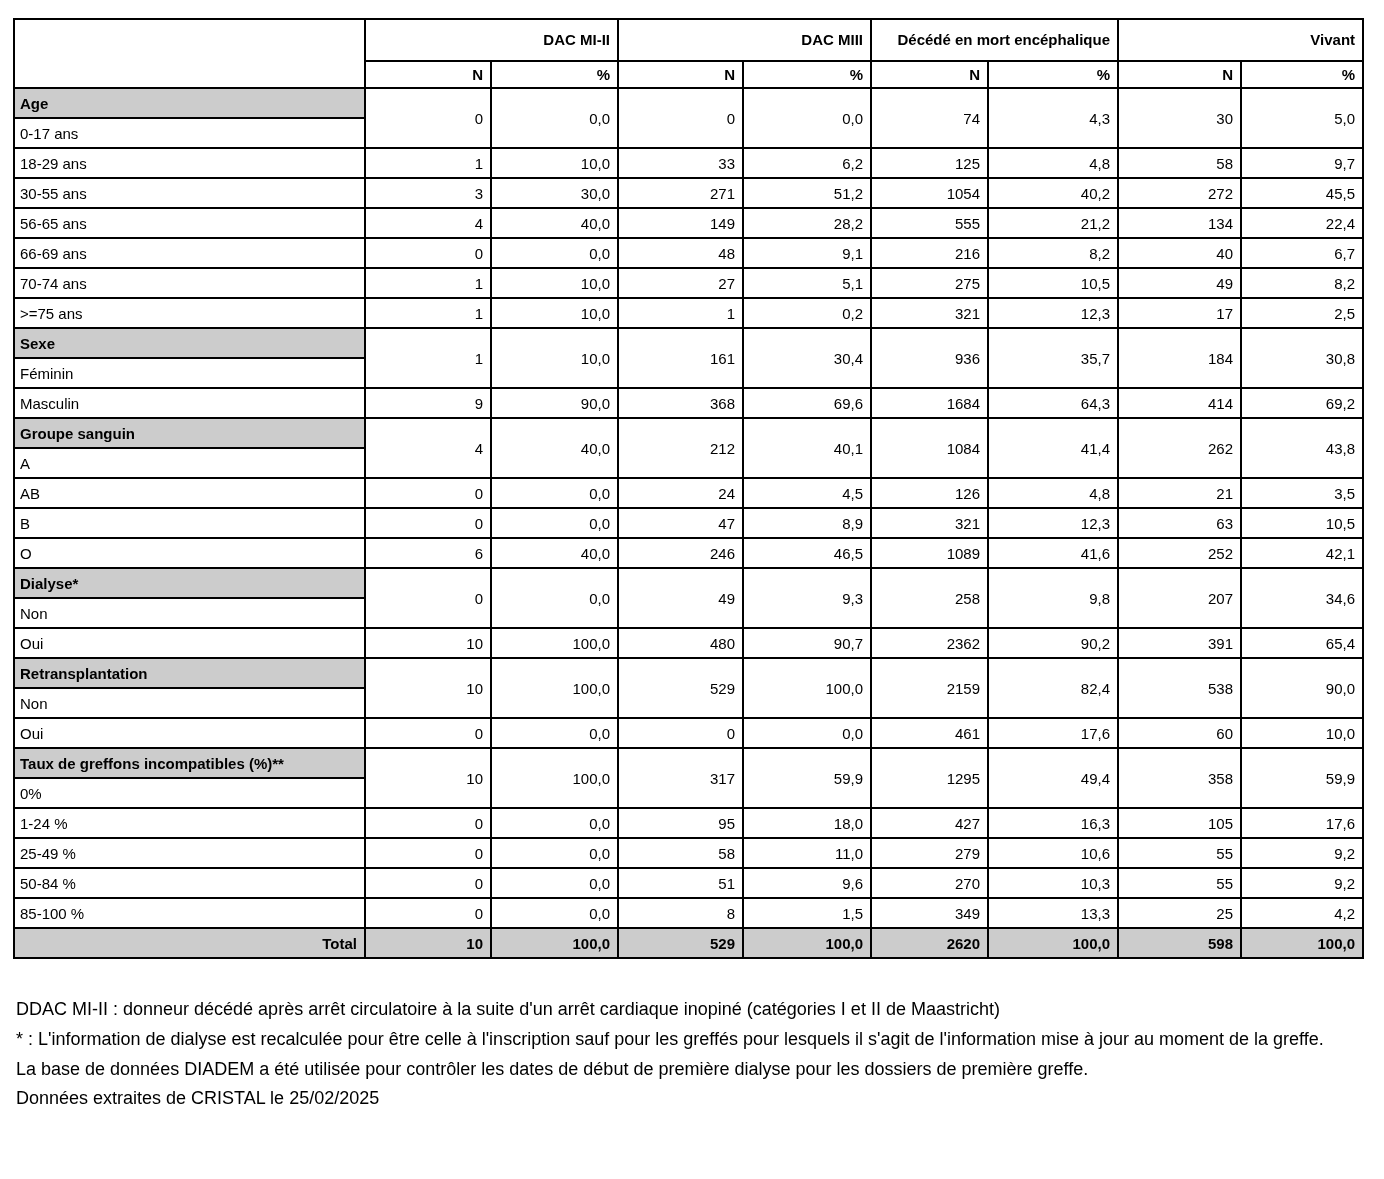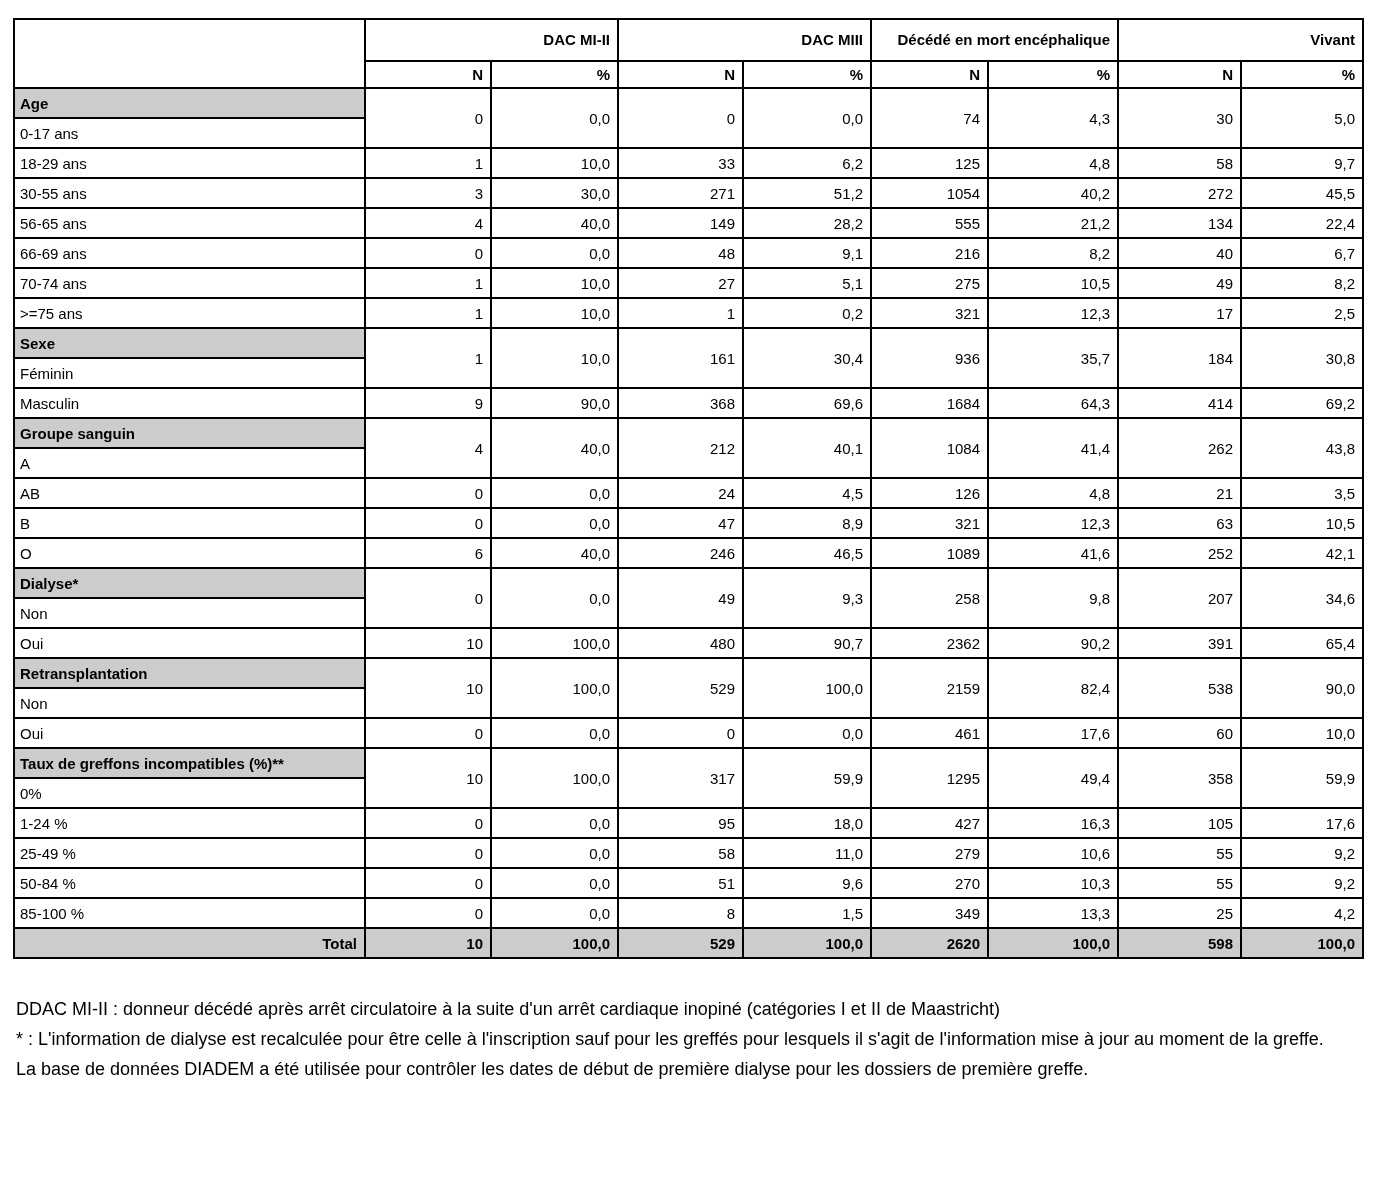--- a/index.html
+++ b/index.html
@@ -337,15 +337,16 @@
           <td class="num">598</td>
           <td class="num">100,0</td>
         </tr>
       </tbody>
   </table>
 
   <div class="footnotes" id="footnotes">
       <div class="fn">DDAC MI-II : donneur décédé après arrêt circulatoire à la suite d'un arrêt cardiaque inopiné (catégories I et II de Maastricht)</div>
       <div class="fn">* : L'information de dialyse est recalculée pour être celle à l'inscription sauf pour les greffés pour lesquels il s'agit de l'information mise à jour au moment de la greffe.</div>
       <div class="fn">La base de données DIADEM a été utilisée pour contrôler les dates de début de première dialyse pour les dossiers de première greffe.</div>
+      <div class="fn">Données extraites de CRISTAL le 25/02/2025</div>
     </div>
 
 </div>
 
 </body></html>

